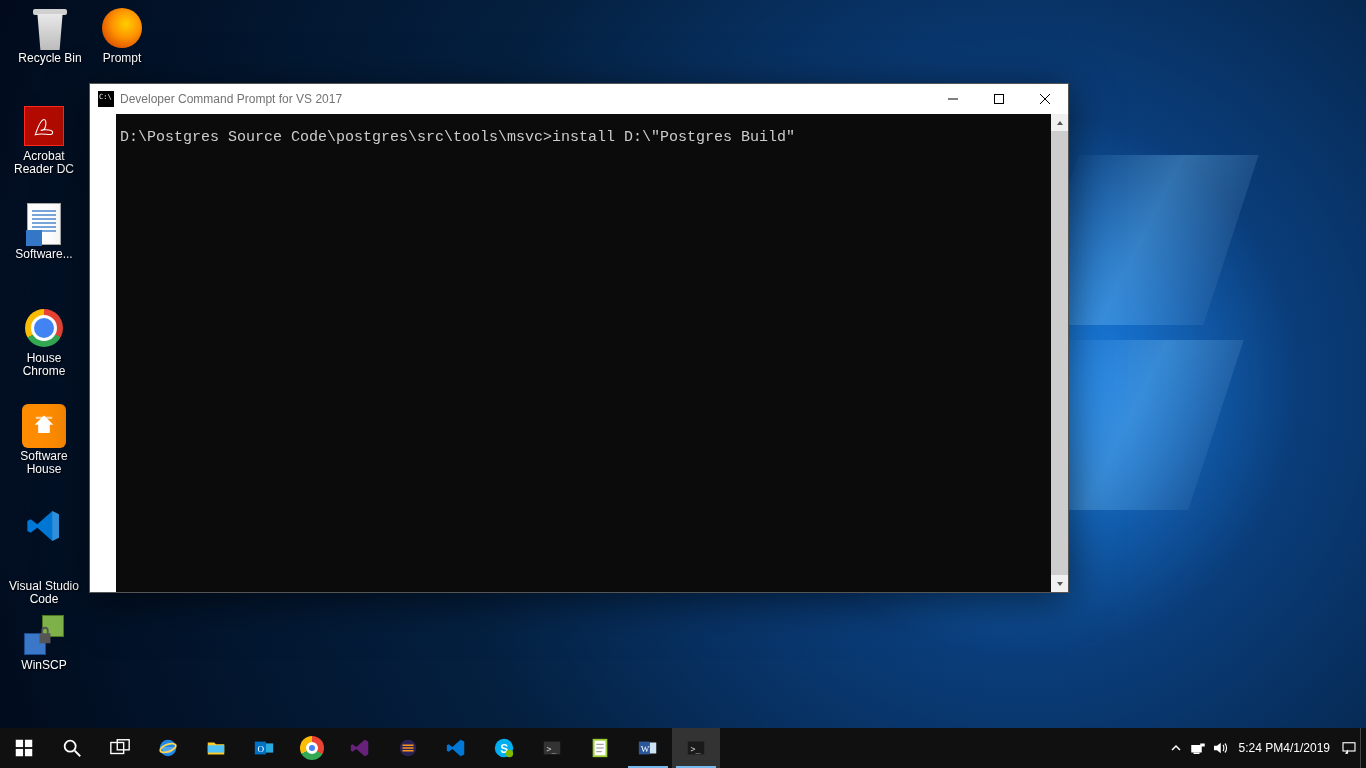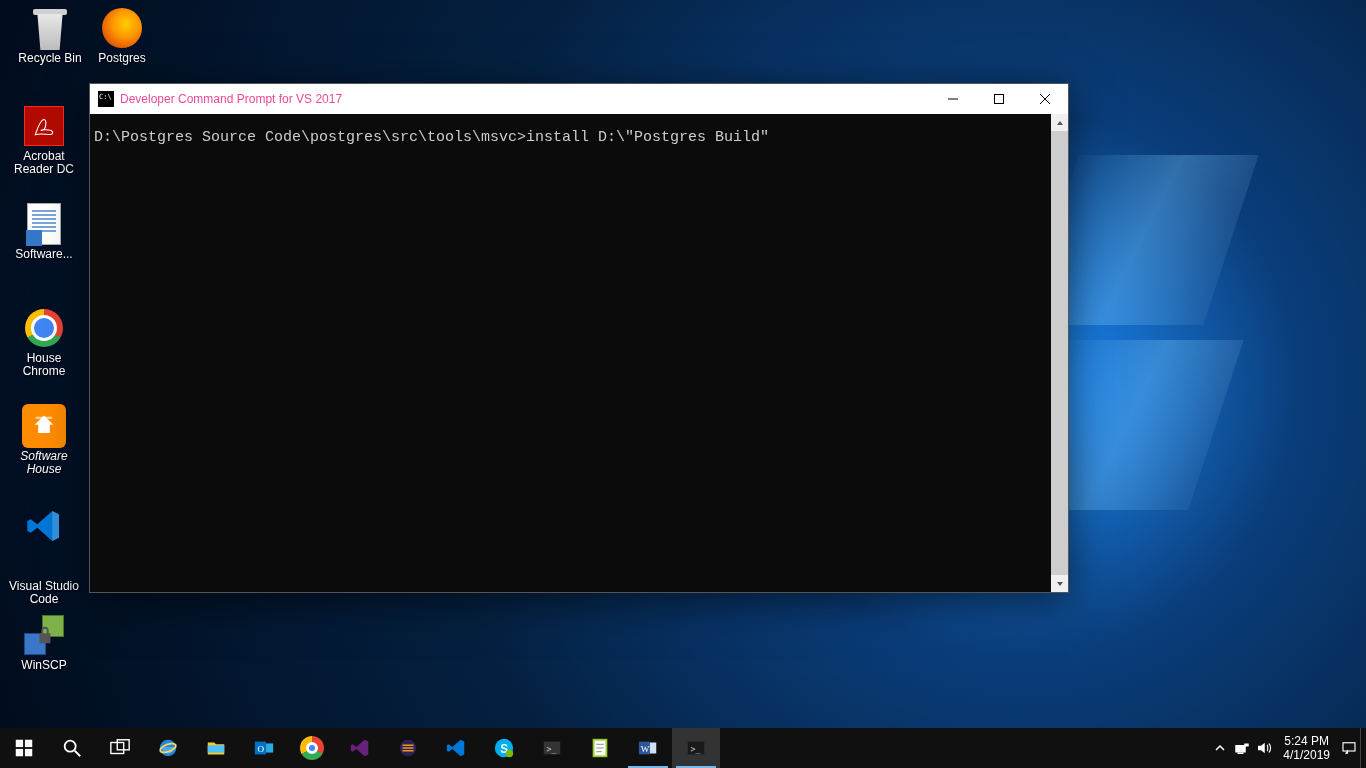--- a/index.html
+++ b/index.html
@@ -49,56 +49,56 @@
 .desktop-icon .icon-img {
   width: 44px; height: 44px; margin-bottom: 2px;
   display:flex; align-items:center; justify-content:center;
 }
 .desktop-icon span { display:block; line-height:13px; word-break: break-word; max-width: 74px;}
 
 .c0r0{left:8px; top:0;} .c1r0{left:80px; top:0;}
 .c0r1{left:2px; top:98px;}
 .c0r2{left:2px; top:196px;}
 .c0r3{left:2px; top:300px;}
-.c0r4{left:2px; top:398px;font-style:italic;}
+.c0r4{left:2px; top:398px;}
 .c0r5{left:2px; top:500px;gap:32px;}
 .c0r6{left:2px; top:607px;}
 
 
 .window {
   position: absolute;
   left: 90px; top: 84px;
   width: 978px; height: 508px;
   background: #fff;
   box-shadow: 0 0 0 1px #555, 0 8px 40px rgba(0,0,0,0.6);
   display: flex; flex-direction: column;
 }
 .titlebar {
-  height: 30px; background: #fff; color: #ec4899;
+  height: 30px; background: #fff; color: #737373;
   display: flex; align-items: center;
   font-size: 12px;
 }
 .titlebar .app-icon {
   width: 16px; height: 16px; margin: 0 6px 0 8px;
   background: #000; position: relative; display:inline-block;
 }
 .titlebar .app-icon::after{
   content:"C:\\"; color:#eee; font-size:7px; position:absolute; left:1px; top:2px; font-family:monospace;
 }
 .titlebar .title-text { flex: none; }
 .titlebar .spacer { flex:1; }
 .win-btn {
   width: 46px; height: 30px;
   display:flex; align-items:center; justify-content:center;
   color:#000; font-size: 12px;
 }
 .win-btn svg { width:10px; height:10px; stroke:#000; stroke-width:1; fill:none; }
 
 .terminal-area {
-  flex:1; display:flex; background:#0b0b0b;
+  flex:1; display:flex; background:#0b0b0b;margin-left:26px;
 }
 .terminal {
   flex:1;
   background:#0b0b0b;
   color:#ccc;
   font-family: Consolas, "Courier New", monospace;
   font-size: 15px;
   padding: 15px 4px 4px 4px;
   white-space: pre;
   overflow: hidden;
@@ -128,21 +128,21 @@
   width:48px; display:flex; align-items:center; justify-content:center;
   position:relative;
 }
 .tb-btn.active{ background:#333; }
 .tb-btn.running::after{
   content:""; position:absolute; bottom:0; left:4px; right:4px; height:2px; background:#76b9ed;
 }
 .tb-btn svg{width:22px;height:22px;}
 .tb-right{margin-left:auto; display:flex; align-items:center; font-size:12px;}
 .tray-icon{width:22px;height:40px;display:flex;align-items:center;justify-content:center;}
-.clock{padding:0 8px; text-align:center; line-height:14px; font-size:12px; display:flex;flex-direction:column;justify-content:center;}
+.clock{padding:0 8px; text-align:center; line-height:14px; font-size:12px; display:flex;justify-content:center;}
 .show-desktop{width:6px;border-left:1px solid #444;height:40px;}
 
 .chrome-ico{border-radius:50%;background:conic-gradient(#ea4335 0 120deg,#34a853 120deg 240deg,#fbbc05 240deg 360deg);width:24px;height:24px;position:relative;}
 .chrome-ico::after{content:"";position:absolute;inset:6px;border-radius:50%;background:#4285f4;border:3px solid #fff;}
 .firefox-ico{border-radius:50%;background:radial-gradient(circle at 60% 40%,#ffcd00,#ff9500 40%,#e66000 70%,#a64000);width:40px;height:40px;}
 .recycle-ico{width:38px;height:44px;position:relative;}
 .recycle-ico .bin{position:absolute;left:4px;right:4px;top:8px;bottom:0;background:linear-gradient(#e8e8e8,#bcbcbc);clip-path:polygon(8% 0,92% 0,82% 100%,18% 100%);}
 .recycle-ico .lid{position:absolute;left:2px;right:2px;top:3px;height:6px;background:#d0d0d0;border-radius:2px;}
 </style>
 </head>
@@ -163,21 +163,21 @@
             <div class="lid"></div>
             <div class="bin"></div>
           </div>
         </div>
       <span>Recycle Bin</span>
     </div>
     <div class="desktop-icon c1r0">
       <div class="icon-img">
           <div class="firefox-ico"></div>
         </div>
-      <span>Postgres</span>
+      <span>Prompt</span>
     </div>
     <div class="desktop-icon c0r1">
       <div class="icon-img">
         <div style="width:40px;height:40px;background:#b30b00;border:1px solid #ff2a1a;display:flex;align-items:center;justify-content:center;">
           <svg viewBox="0 0 24 24" width="26" height="26">
               <path fill="#fff" d="M4 20c2-6 5-14 8-14s2 10-2 10 10-2 10 2-8 0-16 2z" stroke="#fff" stroke-width="1" fill-opacity="0"></path>
             </svg>
         </div>
       </div>
       <span>Acrobat Reader DC</span>

